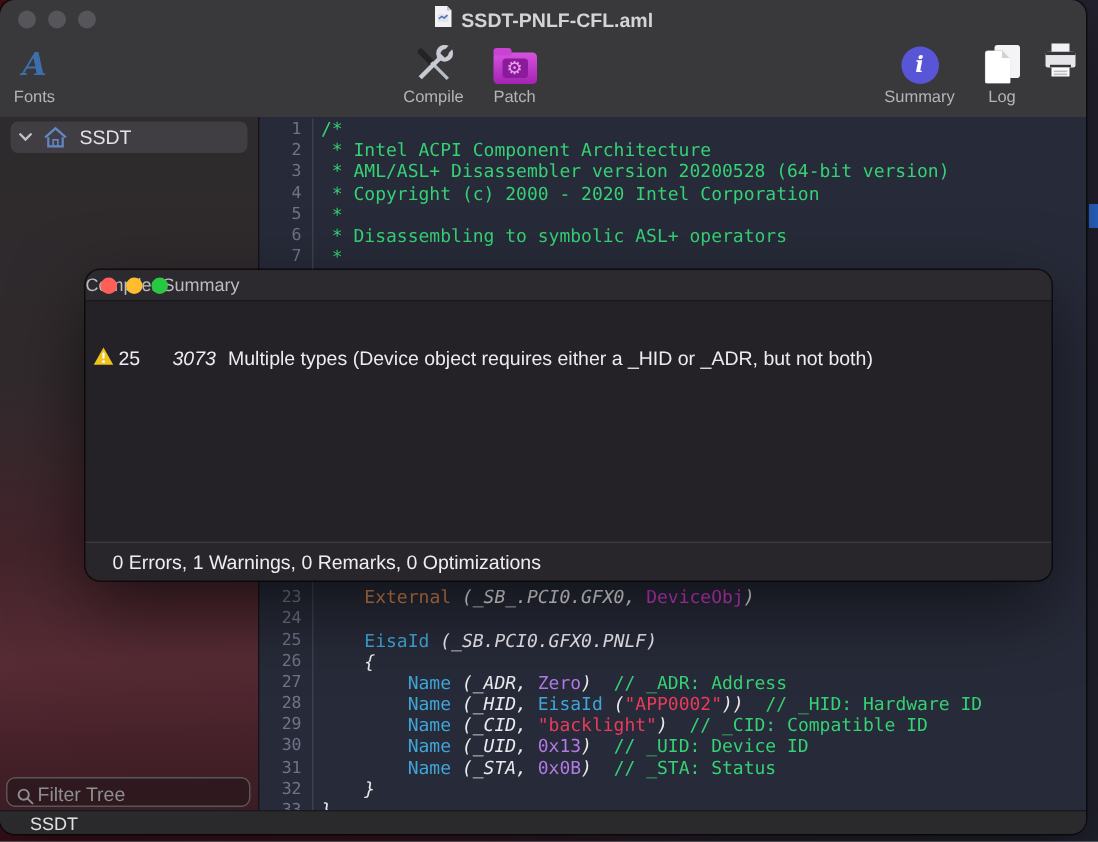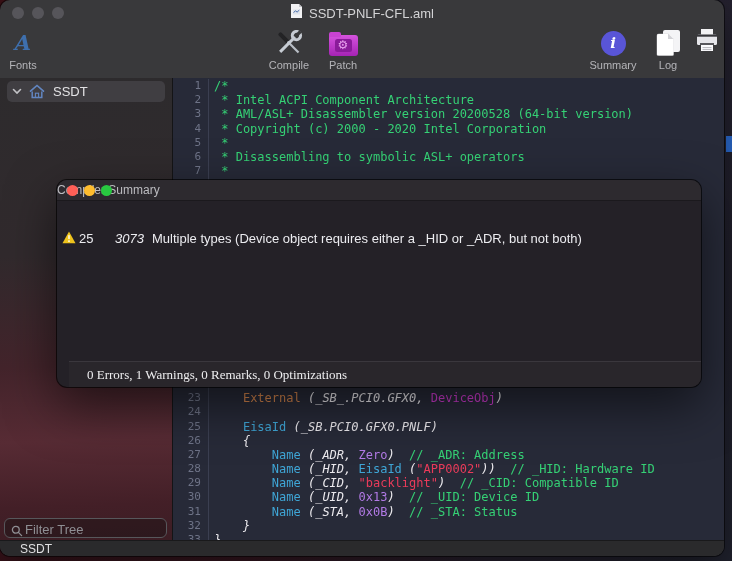--- a/index.html
+++ b/index.html
@@ -13,21 +13,21 @@
 
   
   .main-window{position:absolute;left:0;top:0;width:724px;height:556px;z-index:1;
     border-radius:10px;background:#39393b;box-shadow:0 0 0 1px rgba(0,0,0,.55),0 16px 40px rgba(0,0,0,.45);
     overflow:hidden;}
   .titlebar{height:26px;display:flex;align-items:center;position:relative;}
   .lights{position:absolute;left:12px;top:7px;display:flex;gap:8px;}
   .light{width:12px;height:12px;border-radius:50%;}
   .light.inactive{background:#56555a;}
   .title-wrap{margin:0 auto;display:flex;align-items:center;gap:6px;}
-  .win-title{font-size:13px;font-weight:400;color:#d4d4d6;}
+  .win-title{font-size:13px;font-weight:700;color:#d4d4d6;}
   .toolbar{height:52px;position:relative;border-bottom:1px solid #1f1f21;}
   .tb-item{position:absolute;top:2px;width:60px;height:48px;display:flex;flex-direction:column;align-items:center;justify-content:flex-start;cursor:default;}
   .tb-icon{height:30px;display:flex;align-items:center;justify-content:center;}
   .tb-label{font-size:11px;color:#b4b4b8;margin-top:1px;}
   .tb-fonts{left:-6px;width:58px;}
   .tb-compile{left:259px;}
   .tb-patch{left:313px;}
   .tb-summary{left:583px;}
   .tb-log{left:640px;width:56px;}
   .tb-print{left:681px;width:52px;gap:24px;}
@@ -95,22 +95,22 @@
   .dlg-title{font-size:12px;color:#bcbcc0;}
   .dlg-header{height:25px;background:#2a272c;position:relative;display:flex;align-items:center;}
   .col-sep{position:absolute;top:5px;width:1px;height:14px;background:#55525a;}
   .col-head{position:absolute;font-size:11px;font-weight:700;color:#f0f0f2;}
   .dlg-rows{position:absolute;left:0;top:45px;right:0;bottom:26px;overflow:hidden;}
   .dlg-row{position:relative;height:26px;display:flex;align-items:center;}
   .cell-icon{position:absolute;left:5px;top:6px;display:flex;}
   .cell-line{position:absolute;left:22px;font-size:13px;color:#ececf0;}
   .cell-code{position:absolute;left:58px;font-size:13px;color:#ececf0;font-style:italic;}
   .cell-msg{position:absolute;left:95px;right:8px;font-size:13px;color:#ececf0;white-space:nowrap;overflow:hidden;}
-  .dlg-footer{position:absolute;left:12px;bottom:0;width:100%;height:26px;background:#29262b;border-top:1px solid #3a373d;
-    box-sizing:border-box;display:flex;align-items:center;font-family:Liberation Serif, serif;}
+  .dlg-footer{position:absolute;left:0;bottom:0;width:100%;height:26px;background:#29262b;border-top:1px solid #3a373d;
+    box-sizing:border-box;display:flex;align-items:center;}
   .footer-text{font-size:13px;color:#eeeef0;margin-left:18px;}
 </style>
 </head>
 <body>
 
 <div class="desktop-accent"></div>
 
 <div class="main-window">
   <div class="titlebar">
     <div class="lights">

